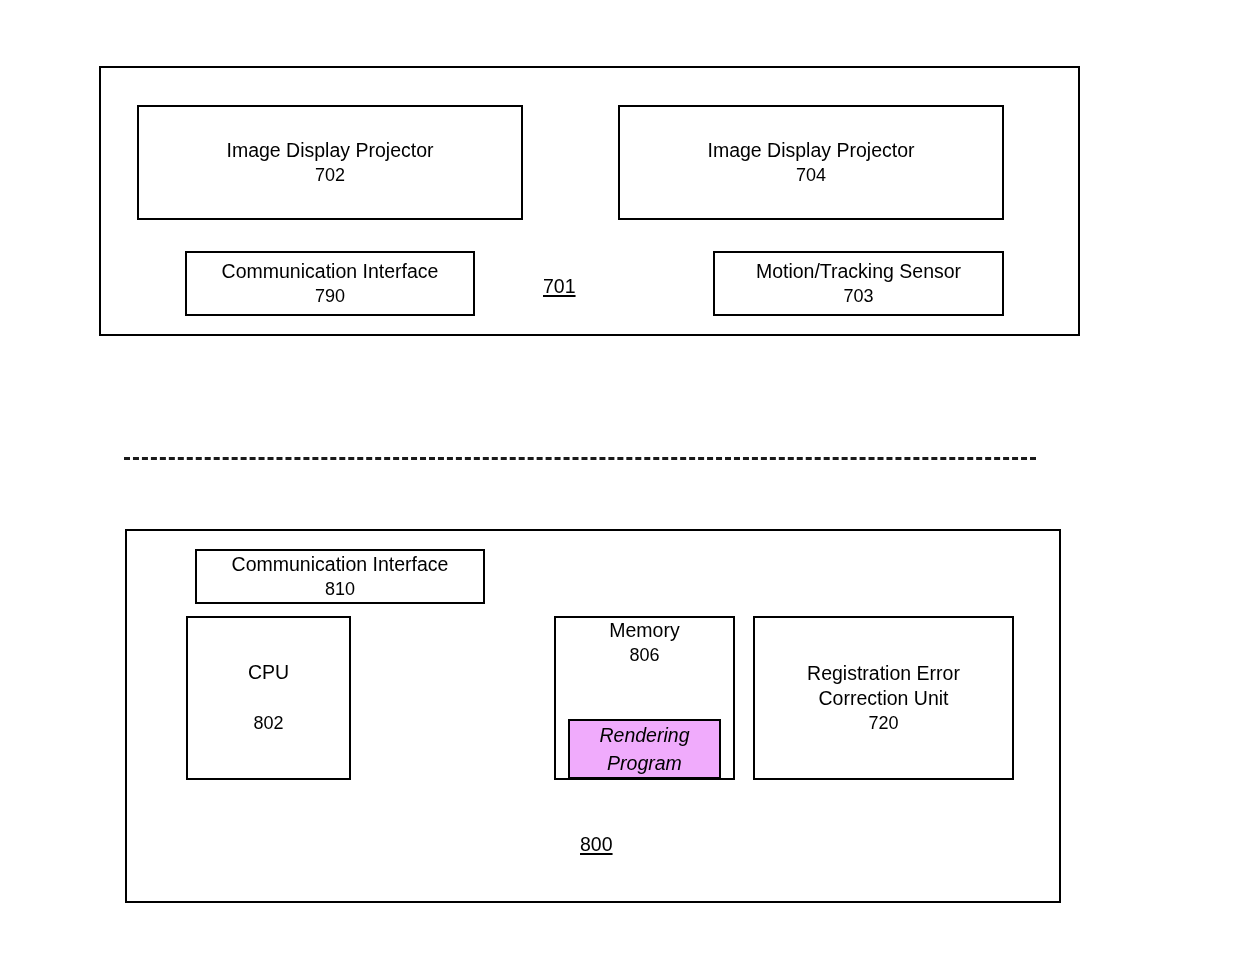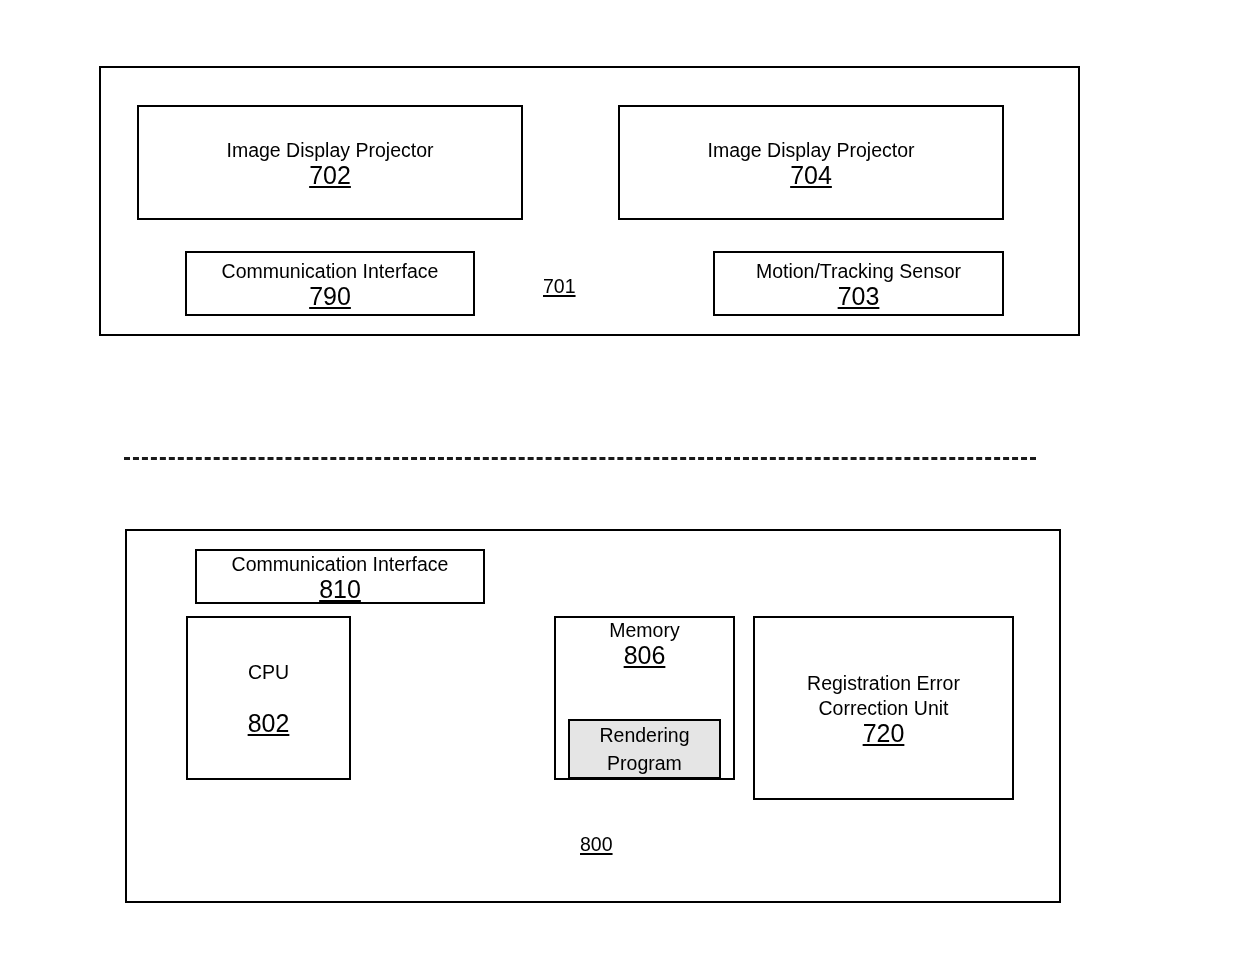--- a/index.html
+++ b/index.html
@@ -39,23 +39,22 @@
   .box-label {
     font-size: 19.5px;
     line-height: 25px;
     white-space: nowrap;
     letter-spacing: 0px;
   }
   .box-label.wrap {
     white-space: normal;
   }
   .ref-num {
-    font-size: 25px;
+    font-size: 18px;
     line-height: 25px;
-    text-decoration: underline;
     text-underline-offset: 2px;
     text-decoration-thickness: 2px;
   }
   .free-ref {
     position: absolute;
     font-size: 19.5px;
     line-height: 25px;
     text-decoration: underline;
     text-underline-offset: 2px;
     text-decoration-thickness: 2px;
@@ -67,25 +66,26 @@
     border-top: 3px dashed #1a1a1a;
   }
   
   .memory-box {
     justify-content: flex-start;
   }
   .sub-box {
     position: absolute;
     box-sizing: border-box;
     border: 2px solid #000000;
-    background: #e5e5e5;
+    background: #f0abfc;
     display: flex;
     align-items: center;
     justify-content: center;
     text-align: center;
+    font-style: italic;
   }
 </style>
 </head>
 <body>
 
 <div id="figure-root">
 
   <div class="box outer-box" style="left:99px; top:66px; width:981px; height:270px;"></div>
 
   <div class="box inner-box" style="left:137px; top:105px; width:386px; height:115px;">
@@ -126,20 +126,20 @@
 
 
   <div class="box inner-box memory-box" style="left:554px; top:616px; width:181px; height:164px;">
     <span class="box-label">Memory</span>
     <span class="ref-num">806</span>
   </div>
   <div class="sub-box" style="left:568px; top:719px; width:153px; height:60px;">
     <span class="box-label wrap" style="line-height:28px;"><span>Rendering</span><br><span>Program</span></span>
   </div>
 
-  <div class="box inner-box" style="left:753px; top:616px; width:261px; height:184px;">
+  <div class="box inner-box" style="left:753px; top:616px; width:261px; height:164px;">
     <span class="box-label wrap" style="max-width:210px;">Registration Error Correction Unit</span>
     <span class="ref-num">720</span>
   </div>
 
   <div class="free-ref" style="left:580px; top:832px;">800</div>
 
 </div>
 
 </body></html>

